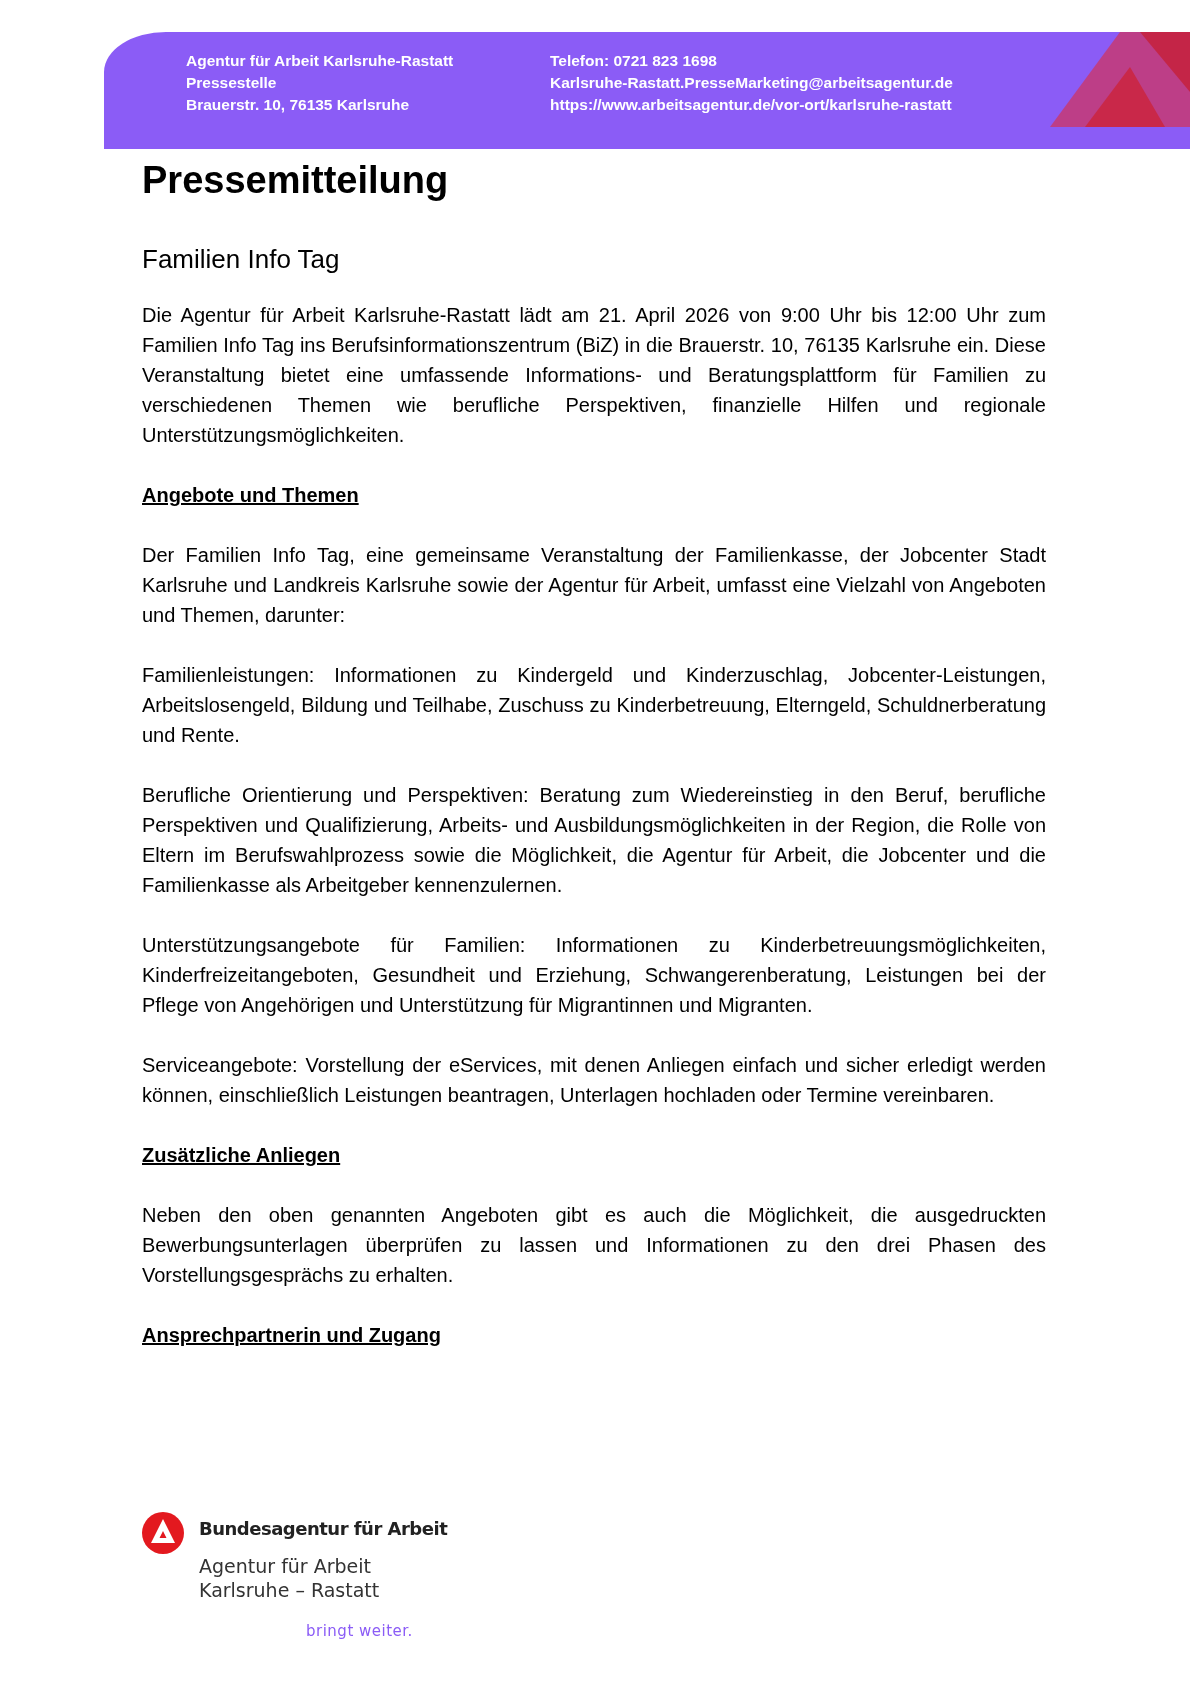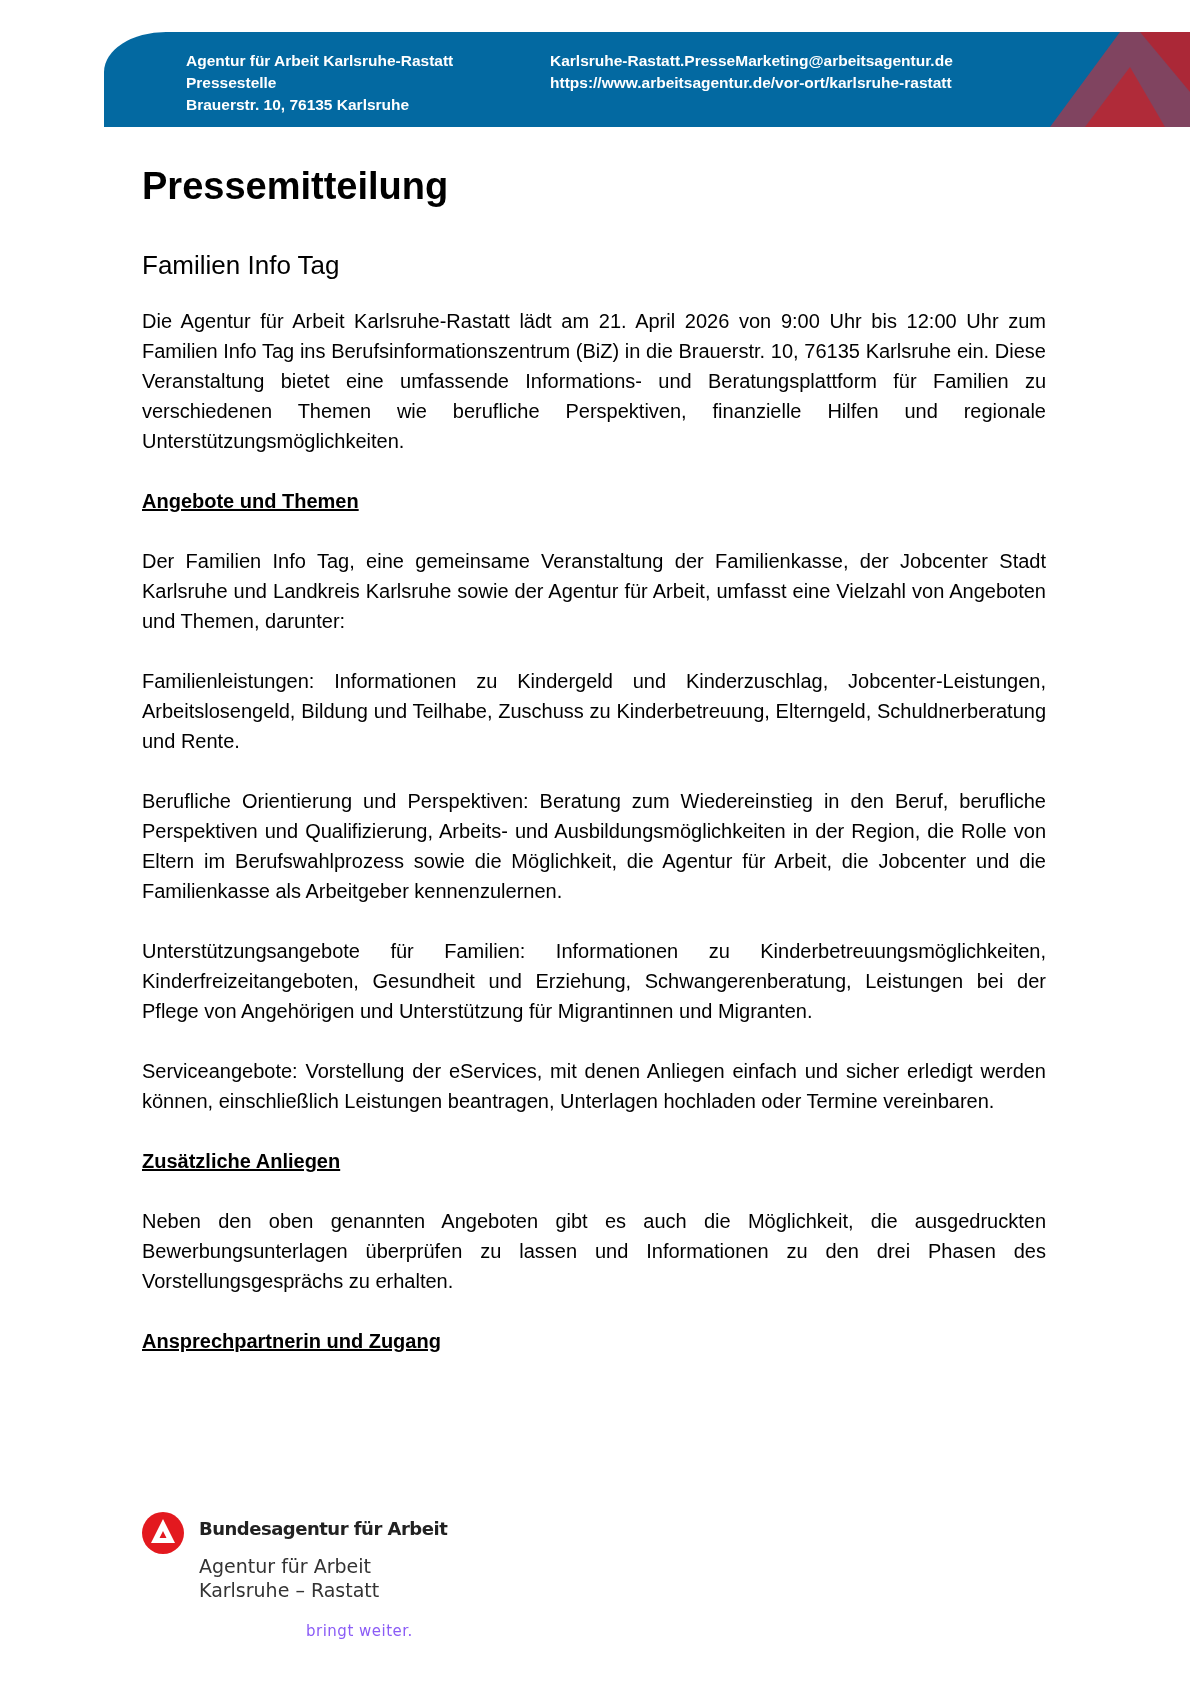--- a/index.html
+++ b/index.html
@@ -1,25 +1,25 @@
 <!DOCTYPE html>
 <html><head>
   <meta charset="utf-8">
   <style>
     html, body { margin: 0; padding: 0; background: #ffffff; }
     body { width: 1190px; height: 1684px; position: relative; overflow: hidden;
            font-family: "Liberation Sans", sans-serif; color: #000; }
-    .header-band { position: absolute; left: 104px; top: 32px; width: 1086px; height: 95px;
-                   background: #0369a1; border-top-left-radius: 62px 40px; overflow: hidden; }
+    .header-band { position: absolute; left: 104px; top: 32px; width: 1086px; height: 117px;
+                   background: #8b5cf6; border-top-left-radius: 62px 40px; overflow: hidden; }
     .header-deco { position: absolute; right: 0; top: 0; width: 200px; height: 95px; }
     .header-col { position: absolute; top: 18px; color: #fff; font-weight: bold; font-size: 15.5px; line-height: 22px; }
     .header-col.left { left: 82px; }
     .header-col.right { left: 446px; }
     .header-col div { white-space: nowrap; }
-    .page { position: absolute; left: 142px; top: 164px; width: 904px; }
+    .page { position: absolute; left: 142px; top: 158px; width: 904px; }
     .title { font-size: 38px; font-weight: bold; line-height: 44px; margin: 0; }
     .subtitle { font-size: 20px; line-height: 26px; margin: 2px 0 0 0; }
     .h2 { font-size: 26px; font-weight: normal; margin: 42px 0 0 0; line-height: 30px; }
     .body-text { font-size: 20px; line-height: 30px; text-align: justify; margin: 0; }
     .first-para { margin-top: 26px; }
     .gap { margin-top: 30px; }
     .section-h { font-size: 20px; font-weight: bold; line-height: 30px; margin: 30px 0 0 0; text-decoration: underline; }
     .footer-logo { position: absolute; left: 142px; top: 1512px; width: 340px; height: 140px; }
     .logo-mark { position: absolute; left: 0; top: 0; width: 42px; height: 42px; }
     .logo-org { position: absolute; left: 57px; top: 6px; font-size: 18px; font-weight: bold; color: #222; white-space: nowrap; font-family: "DejaVu Sans", sans-serif; letter-spacing: -0.5px; }
@@ -34,20 +34,21 @@
     <polygon points="60,95 130,0 200,0 200,95" fill="#e8272c" opacity="0.55"></polygon>
     <polygon points="150,0 200,0 200,60" fill="#c8161c" opacity="0.6"></polygon>
     <polygon points="95,95 140,35 175,95" fill="#d01a20" opacity="0.6"></polygon>
   </svg>
   <div class="header-col left">
     <div>Agentur für Arbeit Karlsruhe-Rastatt</div>
     <div>Pressestelle</div>
     <div>Brauerstr. 10, 76135 Karlsruhe</div>
   </div>
   <div class="header-col right">
+    <div>Telefon: 0721 823 1698</div>
     <div>Karlsruhe-Rastatt.PresseMarketing@arbeitsagentur.de</div>
     <div>https://www.arbeitsagentur.de/vor-ort/karlsruhe-rastatt</div>
   </div>
 </div>
 
 <div class="page">
   <h1 class="title">Pressemitteilung</h1>
   <h2 class="h2">Familien Info Tag</h2>
 
   <p class="body-text first-para">Die Agentur für Arbeit Karlsruhe-Rastatt lädt am 21. April 2026 von 9:00 Uhr bis 12:00 Uhr zum Familien Info Tag ins Berufsinformationszentrum (BiZ) in die Brauerstr. 10, 76135 Karlsruhe ein. Diese Veranstaltung bietet eine umfassende Informations- und Beratungsplattform für Familien zu verschiedenen Themen wie berufliche Perspektiven, finanzielle Hilfen und regionale Unterstützungsmöglichkeiten.</p>

